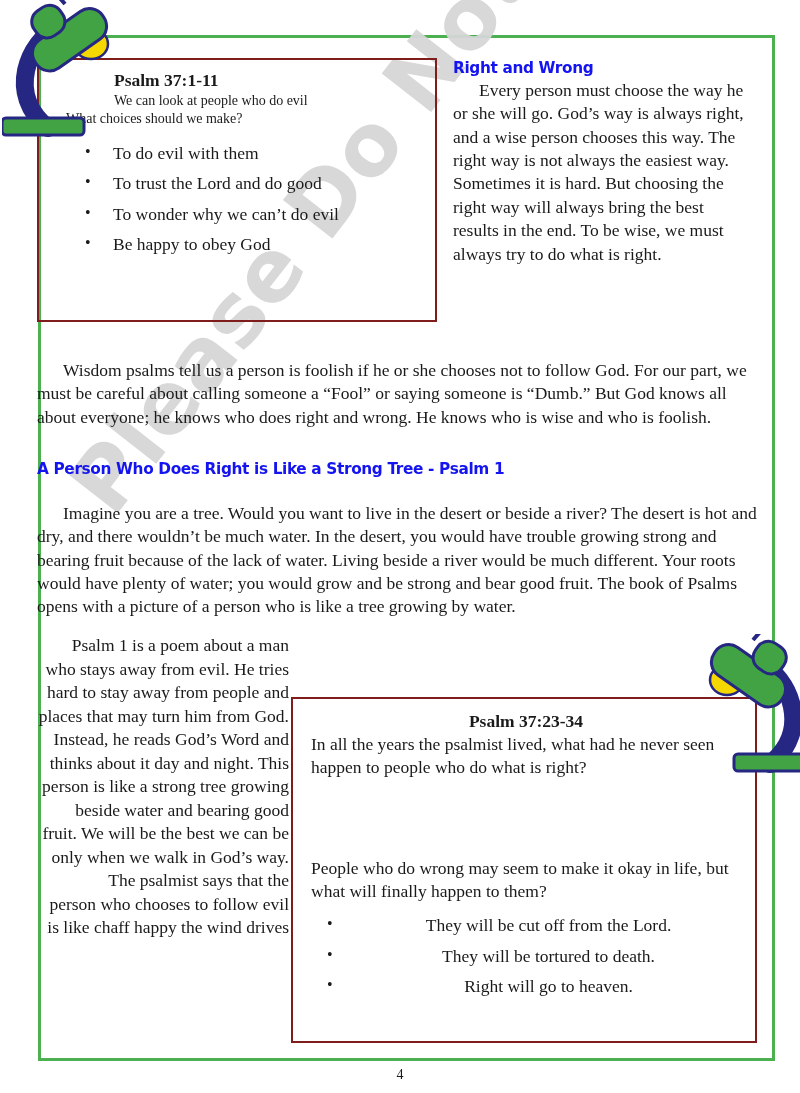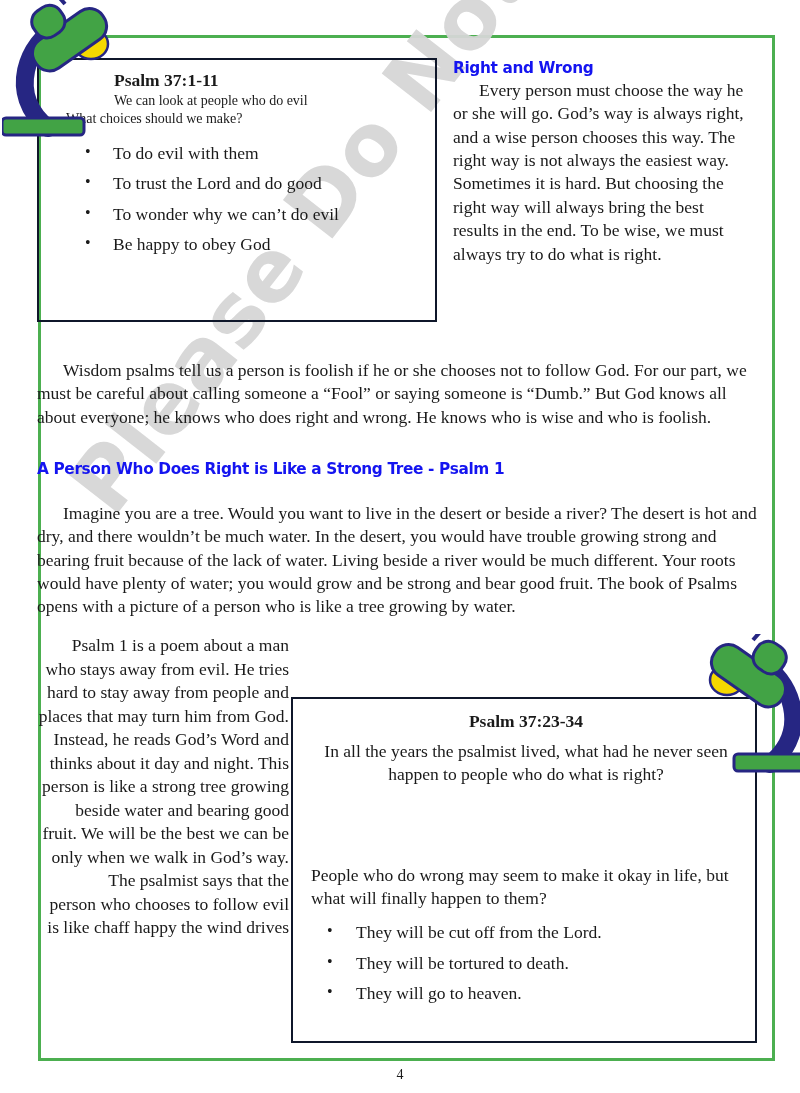--- a/index.html
+++ b/index.html
@@ -59,21 +59,21 @@
     position: absolute;
     left: 0;
     top: 0;
     width: 800px;
     height: 1093px;
     z-index: 3;
   }
 
   .obox {
     position: absolute;
-    border: 2px solid #0f172a;
+    border: 2px solid #7f1d1d;
     box-sizing: border-box;
     background: transparent;
   }
 
   
   #box-psalm37-1-11 {
     left: 37px;
     top: 58px;
     width: 400px;
     height: 264px;
@@ -192,35 +192,35 @@
     height: 346px;
   }
   #box-psalm37-23-34 .inner {
     padding: 12px 14px 0 18px;
   }
   #box-psalm37-23-34 .q-title { padding-left: 0; text-align: center; }
   #box-psalm37-23-34 .q-body {
     font-size: 17.5px;
     line-height: 1.32;
     color: #1a1a1a;
-    margin: 8px;
-    text-align: center;
+    margin: 0;
   }
   #box-psalm37-23-34 .q-body2 {
     font-size: 17.5px;
     line-height: 1.32;
     color: #1a1a1a;
     margin: 78px 0 0 0;
   }
   #box-psalm37-23-34 ul.choices {
     margin-top: 14px;
   }
   #box-psalm37-23-34 ul.choices li {
     padding-left: 45px;
     margin-bottom: 13px;
+    text-align: center;
   }
   #box-psalm37-23-34 ul.choices li::before {
     left: 16px;
   }
 
   
   #pagenum {
     position: absolute;
     left: 0;
     top: 1067px;
@@ -286,21 +286,21 @@
     </div>
 
     <div class="obox" id="box-psalm37-23-34">
       <div class="inner">
         <div class="q-title">Psalm 37:23-34</div>
         <p class="q-body">In all the years the psalmist lived, what had he never seen happen to people who do what is right?</p>
         <p class="q-body2">People who do wrong may seem to make it okay in life, but what will finally happen to them?</p>
         <ul class="choices">
           <li>They will be cut off from the Lord.</li>
           <li>They will be tortured to death.</li>
-          <li>They will go to heaven.</li>
+          <li>Right will go to heaven.</li>
         </ul>
       </div>
     </div>
 
     <div id="pagenum">4</div>
 
   </div>
 
   <svg class="lamp" id="lamp-top" width="140" height="150" viewBox="0 0 140 150">
 

